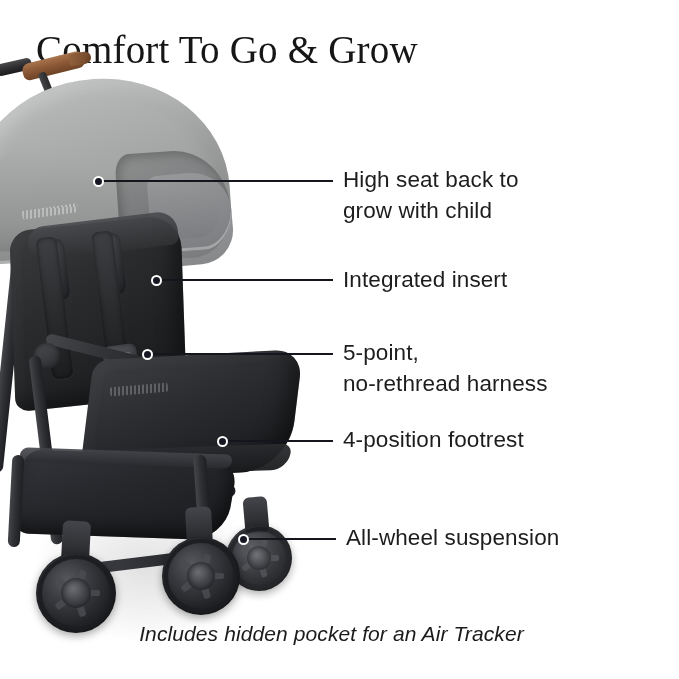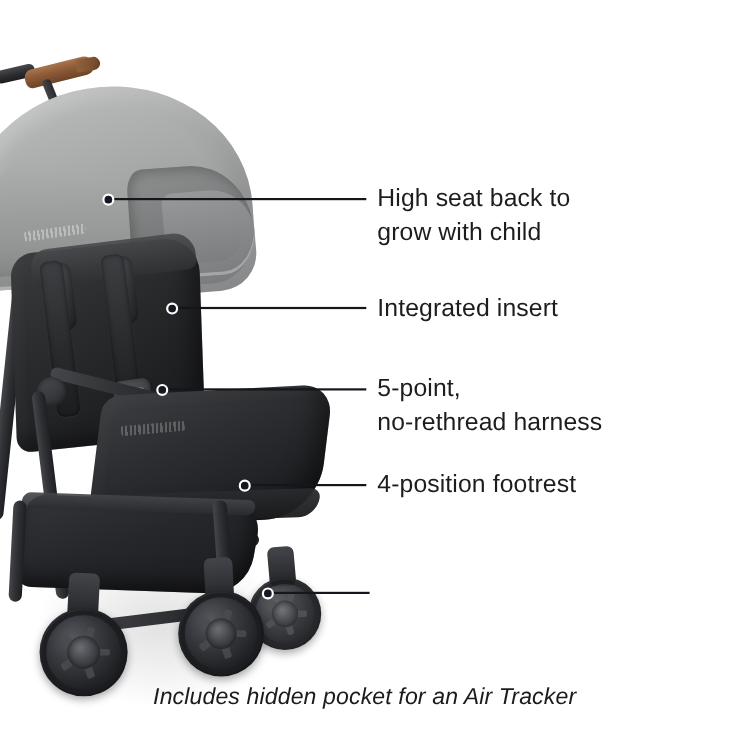--- a/index.html
+++ b/index.html
@@ -240,20 +240,21 @@
     position:absolute;left:92px;top:500px;width:130px;height:11px;
     background:linear-gradient(90deg,#3d3e43,#1f2023);border-radius:6px;
     transform:rotate(-7deg);
   }
 </style>
 </head>
 <body>
 
 <div class="stage">
 
+  <div class="title">Comfort To Go &amp; Grow</div>
 
   <div class="stroller">
     <div class="floor-shadow"></div>
 
     <div class="handle-bar"></div>
     <div class="grip"></div>
     <div class="handle-post"></div>
 
     <div class="canopy"></div>
     <div class="canopy-inner"></div>
@@ -360,16 +361,19 @@
 
   <div class="callout" style="left:343px;top:337px;">
     <div class="ln">5-point,</div>
     <div class="ln">no-rethread harness</div>
   </div>
 
   <div class="callout" style="left:343px;top:424px;">
     <div class="ln">4-position footrest</div>
   </div>
 
+  <div class="callout" style="left:346px;top:522px;">
+    <div class="ln">All-wheel suspension</div>
+  </div>
 
   <div class="caption">Includes hidden pocket for an Air Tracker</div>
 
 </div>
 
 </body></html>

